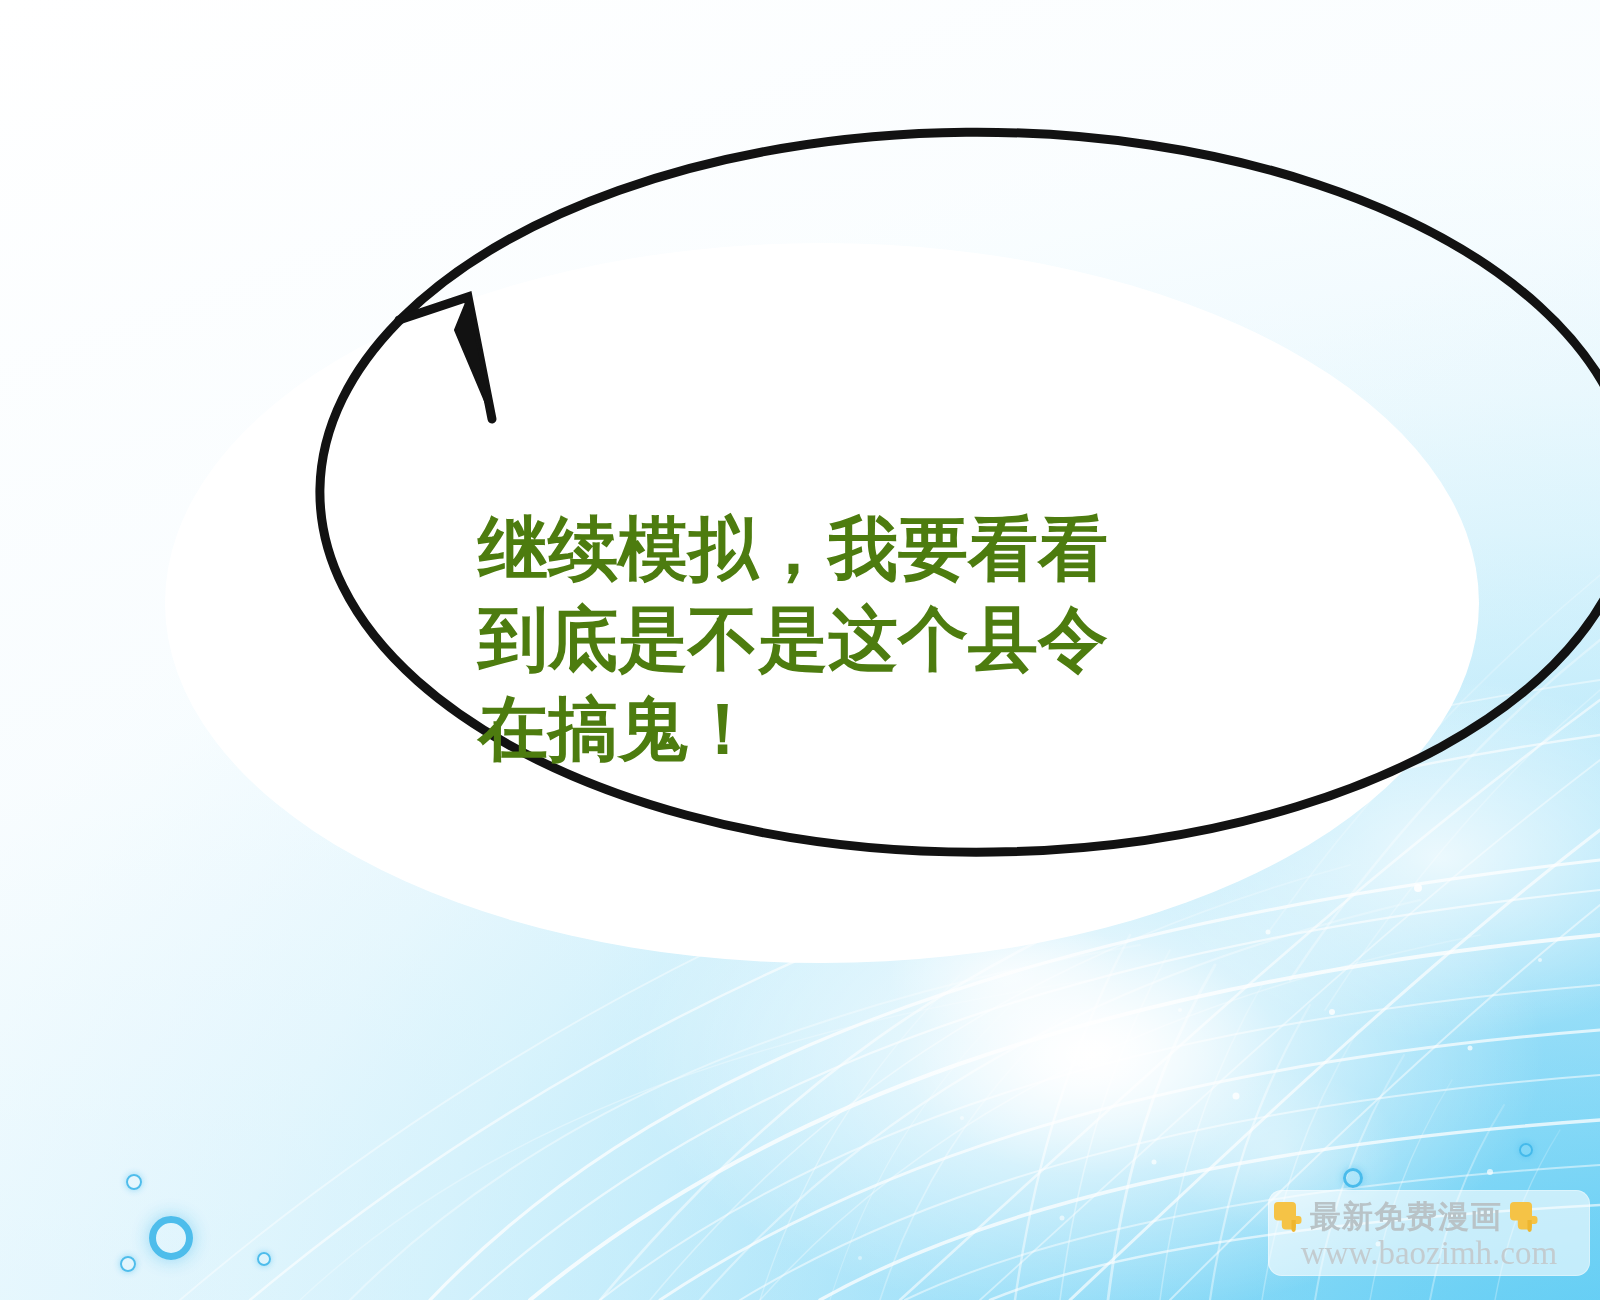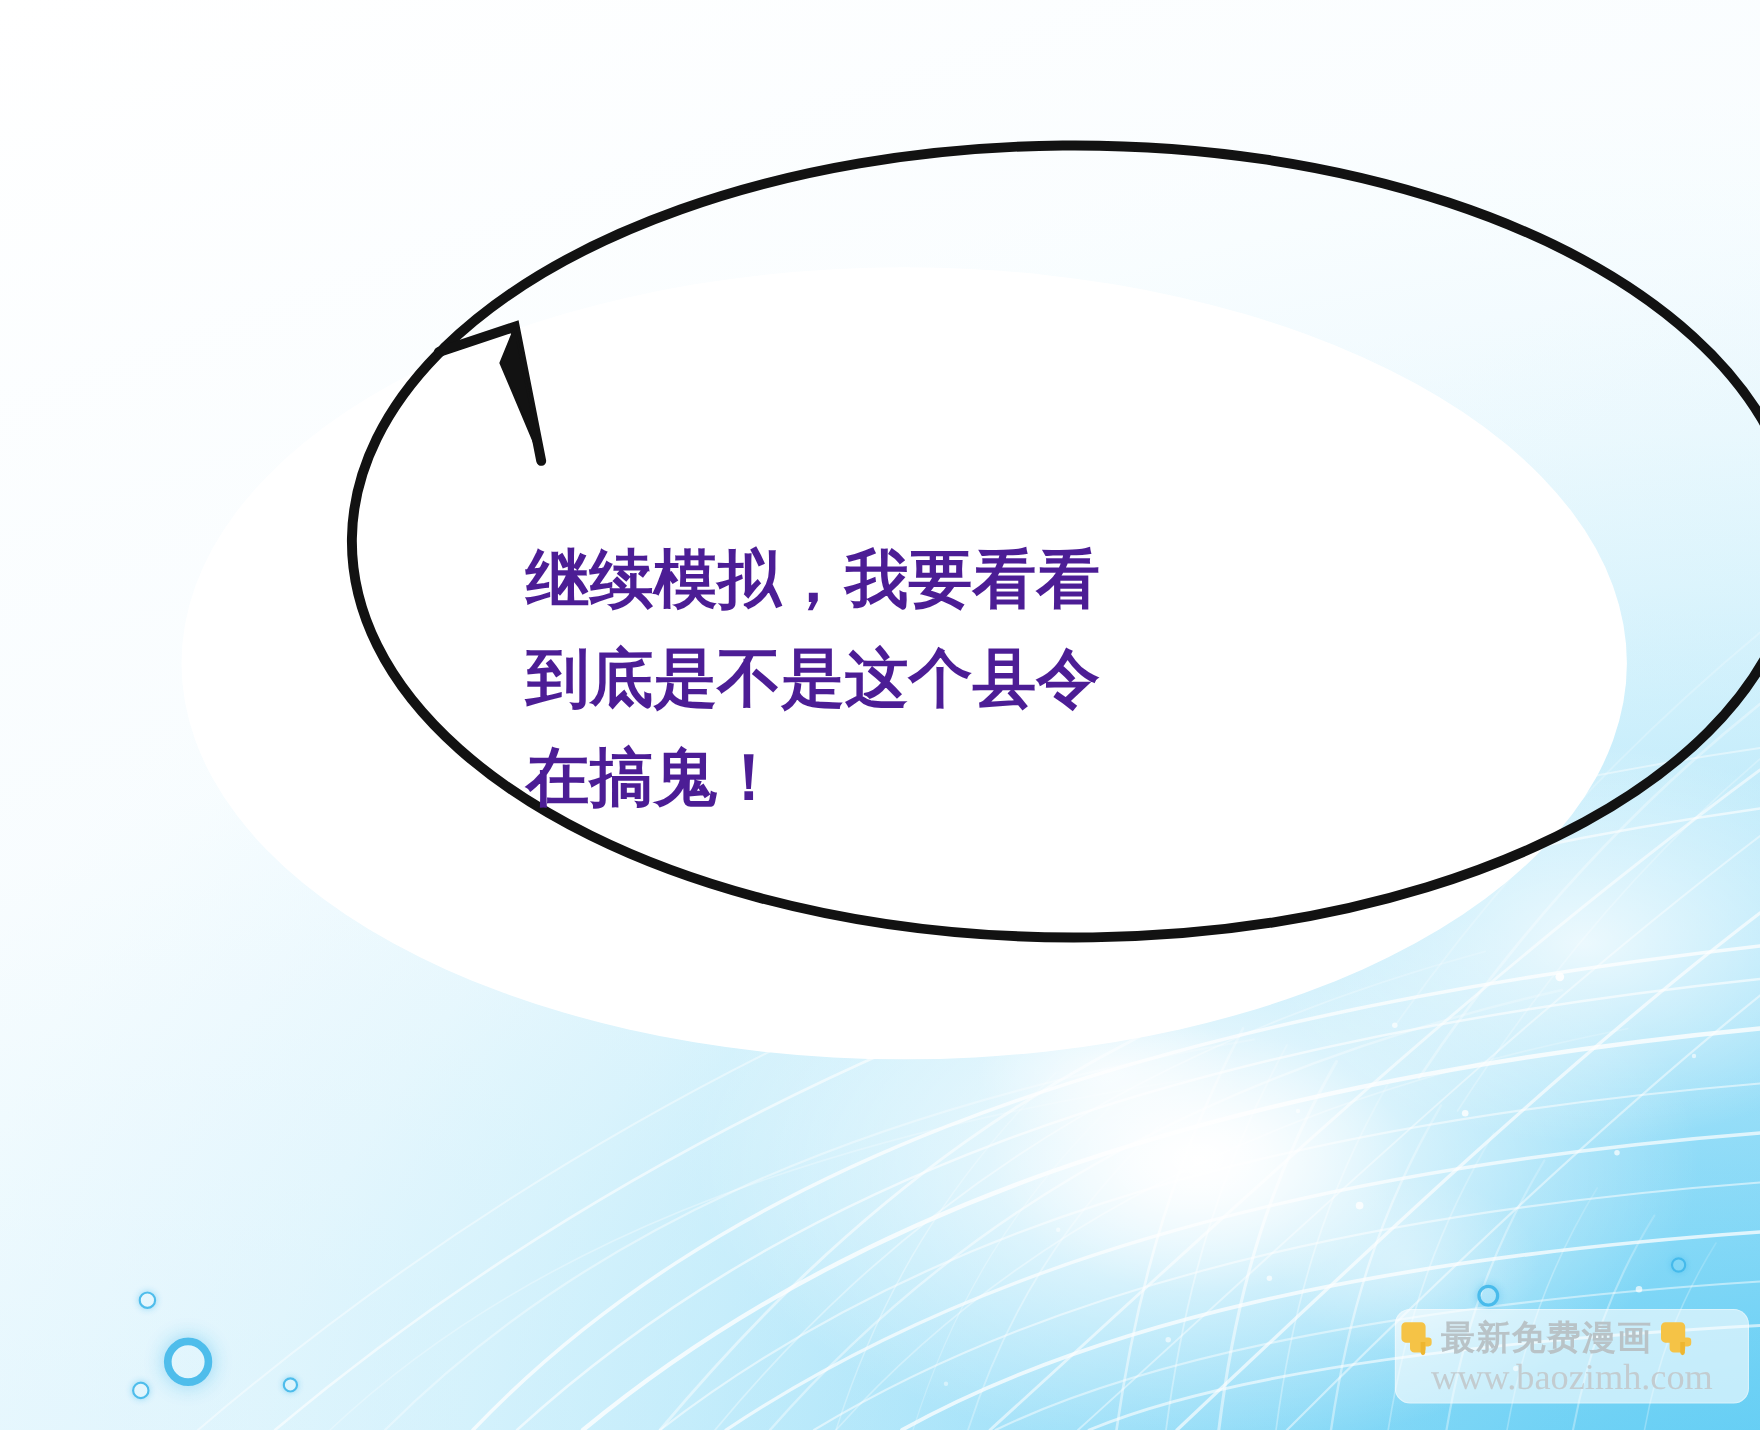--- a/index.html
+++ b/index.html
@@ -43,28 +43,28 @@
   .streaks{position:absolute;inset:0;}
   .streaks svg{display:block;width:1600px;height:1300px;}
 
   
   .balloon-wrap{position:absolute;left:0;top:0;width:1600px;height:1300px;}
   .balloon-wrap svg{display:block;width:1600px;height:1300px;}
 
   
   .balloon-text{
     position:absolute;
-    left:478px; top:482px;
+    left:478px; top:504px;
     width:720px;
     font-family:"Liberation Sans","DejaVu Sans",sans-serif;
     font-weight:700;
-    font-size:58px;
+    font-size:70px;
     line-height:90px;
     letter-spacing:0px;
-    color:#4c1d95;
+    color:#4d7c0f;
     white-space:pre-line;
     -webkit-font-smoothing:antialiased;
   }
 
   
   .watermark{
     position:absolute;
     left:1268px; top:1190px;
     width:322px; height:86px;
     background:rgba(255,255,255,0.60);

